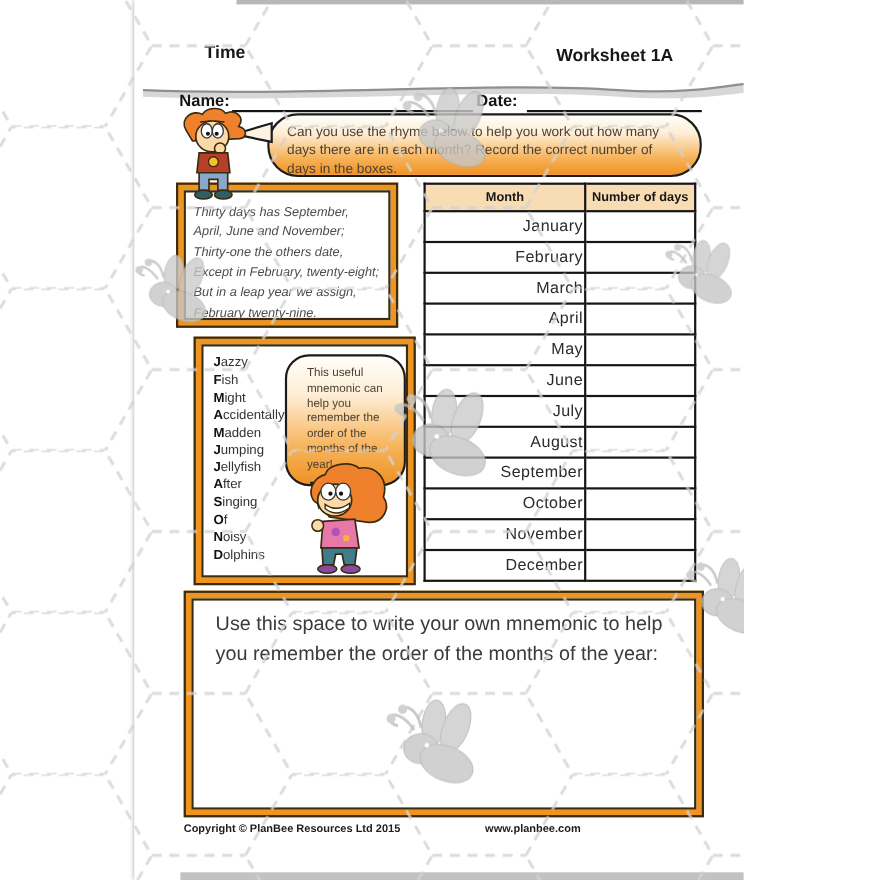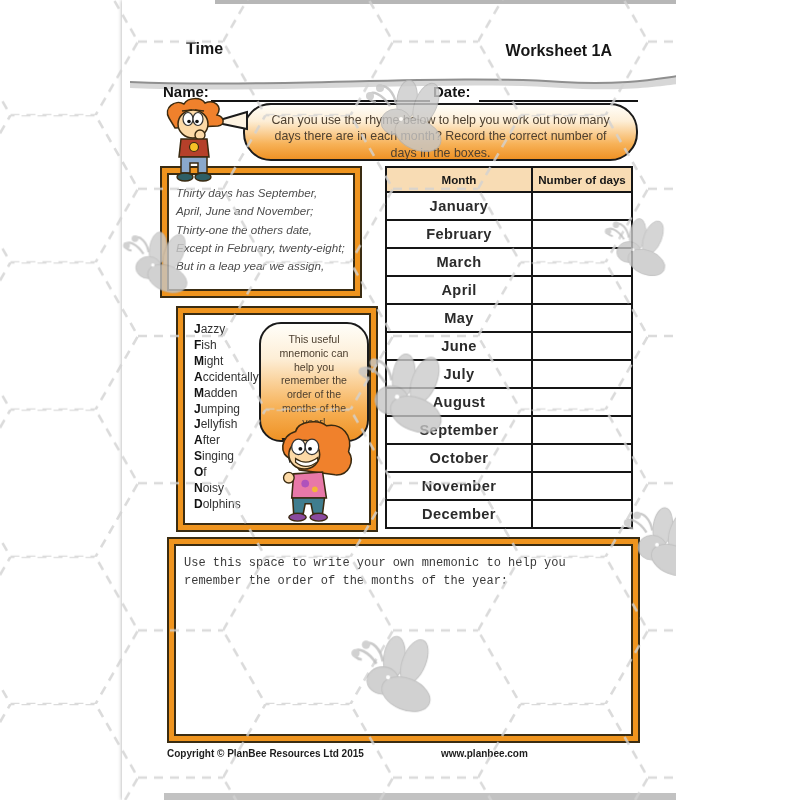--- a/index.html
+++ b/index.html
@@ -13,45 +13,45 @@
   
   .title{position:absolute;left:186px;top:40px;font-size:16px;font-weight:bold;color:#161616;z-index:10;}
   .ws-label{position:absolute;left:452px;top:42px;width:160px;text-align:right;font-size:16px;
             font-weight:bold;color:#161616;z-index:10;}
   .hdr-curve{position:absolute;left:122px;top:60px;width:560px;height:40px;z-index:9;}
   .field-label{position:absolute;font-size:15px;font-weight:bold;color:#141414;z-index:10;}
   .field-line{position:absolute;border-bottom:2px solid #141414;height:1px;z-index:10;}
   
   .bubble{position:absolute;border:2px solid #1b1b1b;background:
           linear-gradient(180deg,#fffef9 0%,#fdeed6 30%,#f7b258 72%,#ef9225 100%);
-          color:#4e4030;text-align:center;z-index:12;box-sizing:border-box;}
+          color:#4e4030;z-index:12;box-sizing:border-box;}
   .bubble1{left:243px;top:103px;width:395px;height:58px;border-radius:28px;
            font-size:12.4px;line-height:1.32;padding:7px 16px;}
   .bubble2{left:74px;top:7px;width:110px;height:120px;border-radius:22px;
            font-size:10.6px;line-height:1.3;padding:9px 18px;position:absolute;}
   .tail1{position:absolute;left:211px;top:109px;z-index:13;}
   .tail2{position:absolute;left:92px;top:122px;z-index:13;}
   
   .obox{position:absolute;border:2px solid #3a2c12;background:#ef941e;padding:5px;
         box-sizing:border-box;z-index:11;}
   .obox-inner{width:100%;height:100%;background:#fff;border:2px solid #3a2c12;
               box-sizing:border-box;position:relative;overflow:visible;}
   .rhyme{font-style:italic;font-size:11.6px;line-height:1.58;color:#4c4c4c;
          padding:9px 7px;white-space:nowrap;}
   .mlist{position:absolute;left:9px;top:7px;font-size:12px;line-height:15.9px;color:#333;}
   .mlist b{font-weight:bold;color:#111;}
-  .prompt{font-size:12px;line-height:1.5;color:#3a3a3a;padding:8px 8px;font-family:Liberation Mono, monospace;}
+  .prompt{font-size:18px;line-height:1.5;color:#3a3a3a;padding:8px 20px;}
   .write-area{position:absolute;left:0;top:52px;right:0;bottom:0;}
   
   .mtable{position:absolute;left:385px;top:166px;z-index:11;border-collapse:collapse;
           table-layout:fixed;background:#fff;}
   .mtable th,.mtable td{border:2px solid #151515;box-sizing:border-box;}
   .mtable th{background:#f8dcb4;font-size:11.6px;font-weight:bold;color:#161616;
              height:25px;text-align:center;}
-  .mtable td{height:28px;font-size:14.6px;color:#2b2b2b;text-align:center;letter-spacing:.4px;font-weight:bold;}
+  .mtable td{height:28px;font-size:14.6px;color:#2b2b2b;text-align:right;letter-spacing:.4px;}
   .col-month{width:146px;} .col-days{width:100px;}
   
   .foot{position:absolute;top:748px;font-size:10px;font-weight:bold;color:#1d1d1d;z-index:10;}
   
   .overlay{position:absolute;left:0;top:0;width:800px;height:800px;z-index:40;pointer-events:none;}
   .char{position:absolute;z-index:14;}
 </style>
 </head>
 <body>
 
@@ -95,20 +95,21 @@
   </svg>
 
   <div class="obox" style="left:160px;top:166px;width:202px;height:132px;">
     <div class="obox-inner">
       <div class="rhyme">
           <div>Thirty days has September,</div>
           <div>April, June and November;</div>
           <div>Thirty-one the others date,</div>
           <div>Except in February, twenty-eight;</div>
           <div>But in a leap year we assign,</div>
+          <div>February twenty-nine.</div>
         </div>
     </div>
   </div>
 
   <div class="obox" style="left:176px;top:306px;width:202px;height:226px;">
     <div class="obox-inner">
       <div class="mlist">
           <div><b>J</b>azzy</div>
           <div><b>F</b>ish</div>
           <div><b>M</b>ight</div>

